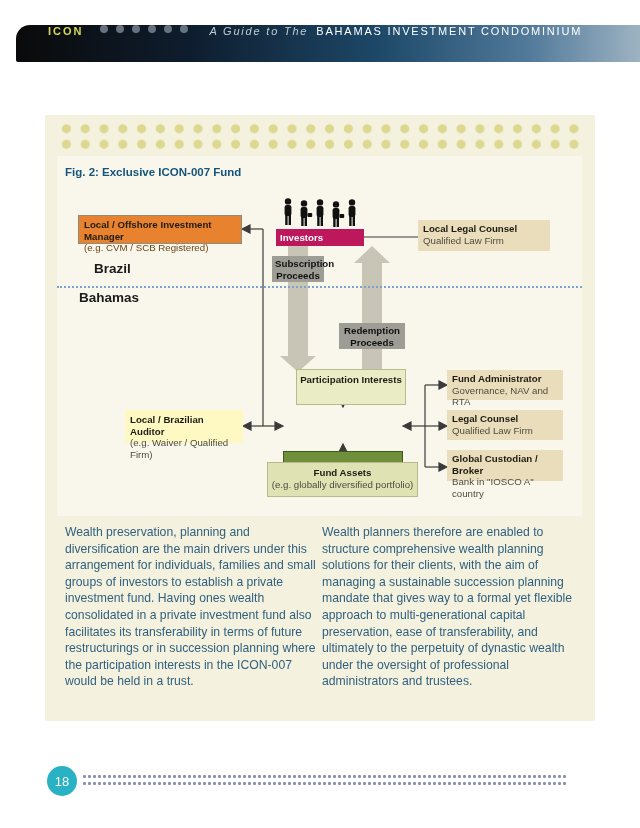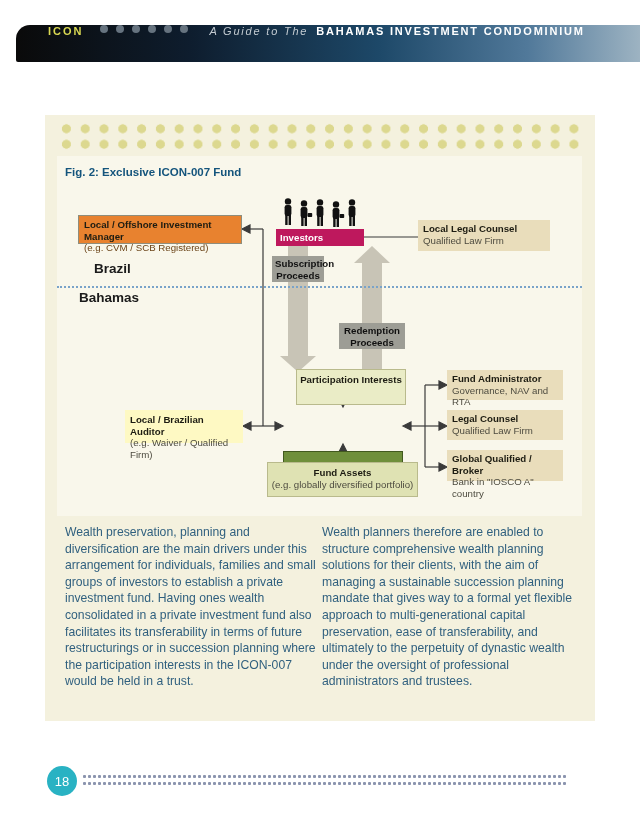--- a/index.html
+++ b/index.html
@@ -11,21 +11,21 @@
   .header-bar{
     position:absolute;left:16px;top:25px;width:624px;height:37px;
     border-top-left-radius:14px;border-bottom-left-radius:2px;
     background:linear-gradient(90deg,#0a0a0a 0%,#0e1d2e 28%,#1d4868 58%,#51799a 82%,#9db3c2 100%);
     display:flex;align-items:flex-start;padding-left:32px;box-sizing:border-box;
   }
   .brand{color:#d9d852;font-size:11px;font-weight:bold;letter-spacing:2px;margin-right:16px;}
   .hdots{display:flex;gap:8px;margin-right:22px;}
   .hdots span{width:8px;height:8px;border-radius:50%;background:#66737f;display:block;}
   .gtitle-prefix{color:#c3cbd1;font-size:11px;font-style:italic;letter-spacing:1.8px;margin-right:8px;}
-  .gtitle-main{color:#ffffff;font-size:11px;font-weight:700;letter-spacing:1.8px;}
+  .gtitle-main{color:#ffffff;font-size:11px;font-weight:400;letter-spacing:1.8px;}
   
   .content-panel{position:absolute;left:45px;top:115px;width:550px;height:606px;background:#f4f1de;}
   .dots-pattern{
     position:absolute;left:57px;top:121px;width:527px;height:31px;
     background-image:radial-gradient(circle,#dcd88f 4.2px,rgba(0,0,0,0) 4.8px);
     background-size:18.8px 15.5px;
   }
   .diagram-bg{position:absolute;left:57px;top:156px;width:525px;height:360px;background:#f9f7eb;}
   .fig-caption{position:absolute;left:65px;top:166px;font-size:11.5px;font-weight:bold;color:#14547c;}
   
@@ -203,21 +203,21 @@
     <span class="nt">Fund Administrator</span>
     <span class="ns">Governance, NAV and RTA</span>
   </div>
 
   <div class="dnode node-beige" style="left:447px;top:410px;width:116px;height:30px;">
     <span class="nt">Legal Counsel</span>
     <span class="ns">Qualified Law Firm</span>
   </div>
 
   <div class="dnode node-beige" style="left:447px;top:450px;width:116px;height:31px;">
-    <span class="nt">Global Qualified / Broker</span>
+    <span class="nt">Global Custodian / Broker</span>
     <span class="ns">Bank in "IOSCO A" country</span>
   </div>
 
   <div class="dnode node-assets" style="left:267px;top:462px;width:151px;height:35px;padding:4px 3px;">
     <span class="nt">Fund Assets</span>
     <span class="ns">(e.g. globally diversified portfolio)</span>
   </div>
 
   <div class="body-col col-left">Wealth preservation, planning and diversification are the main drivers under this arrangement for individuals, families and small groups of investors to establish a private investment fund. Having ones wealth consolidated in a private investment fund also facilitates its transferability in terms of future restructurings or in succession planning where the participation interests in the ICON-007 would be held in a trust.</div>
   <div class="body-col col-right">Wealth planners therefore are enabled to structure comprehensive wealth planning solutions for their clients, with the aim of managing a sustainable succession planning mandate that gives way to a formal yet flexible approach to multi-generational capital preservation, ease of transferability, and ultimately to the perpetuity of dynastic wealth under the oversight of professional administrators and trustees.</div>

